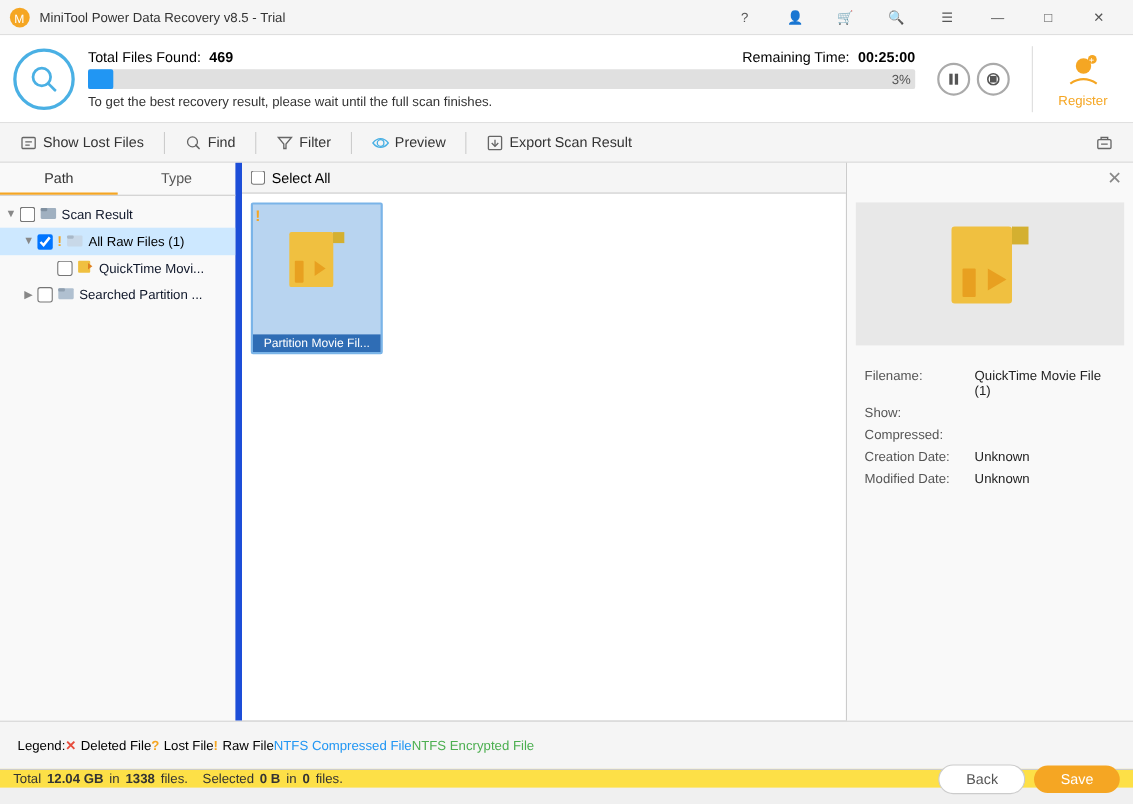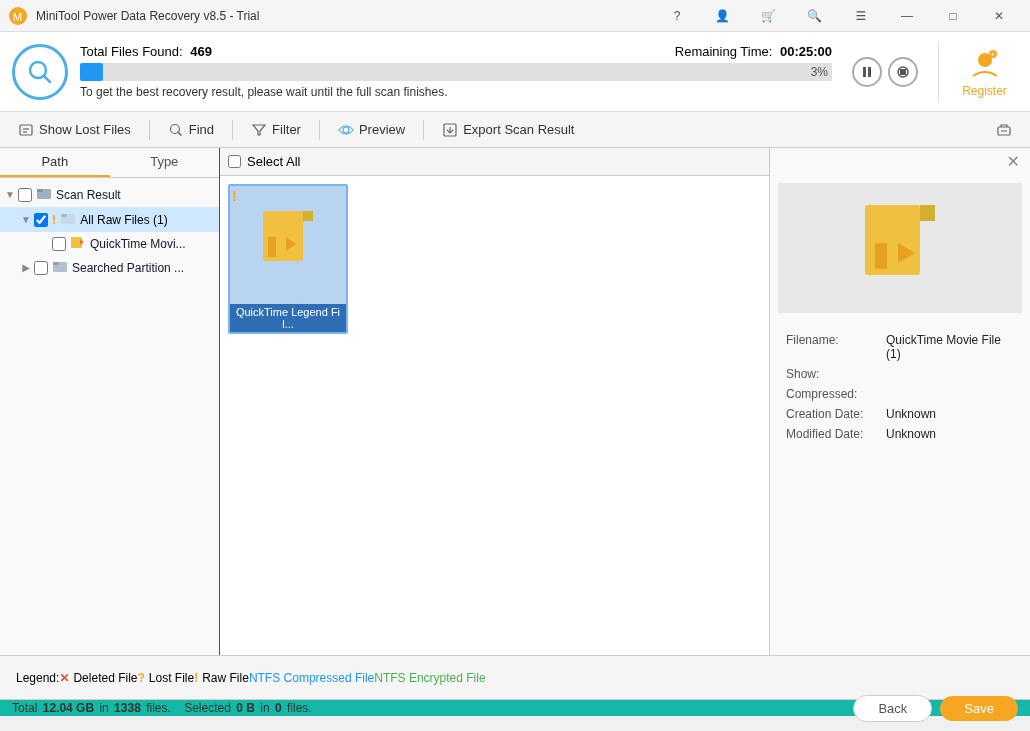--- a/index.html
+++ b/index.html
@@ -81,21 +81,21 @@
     
     #main {
       display: flex;
       height: calc(731px - 32px - 80px - 36px - 44px - 32px);
       background: #fff;
     }
 
     
     #left-panel {
       width: 220px;
-      border-right: 1px solid #1d4ed8;
+      border-right: 6px solid #1d4ed8;
       display: flex;
       flex-direction: column;
       background: #f9f9f9;
     }
     #tab-bar {
       display: flex;
       border-bottom: 1px solid #ccc;
     }
     .tab {
       flex: 1; text-align: center; padding: 6px 0; cursor: pointer;
@@ -169,21 +169,21 @@
     }
     .legend-item { display: flex; align-items: center; gap: 4px; }
     .legend-x { color: #e74c3c; font-weight: bold; }
     .legend-q { color: #f5a623; font-weight: bold; }
     .legend-excl { color: #f5a623; font-weight: bold; }
     .legend-ntfs { color: #2196F3; }
     .legend-ntfs-enc { color: #4CAF50; }
 
     
     #status-bar {
-      height: 17px; background: #14b8a6; border-top: 1px solid #ccc;
+      height: 17px; background: #fde047; border-top: 1px solid #ccc;
       display: flex; align-items: center; padding: 0 12px; font-size: 12px; color: #333;
     }
     #status-bar .spacer { flex: 1; }
     #back-btn {
       padding: 5px 24px; background: #fff; border: 1px solid #ccc; border-radius: 16px;
       cursor: pointer; font-size: 13px; color: #555; margin-right: 8px;
     }
     #save-btn {
       padding: 5px 24px; background: #f5a623; border: none; border-radius: 16px;
       cursor: pointer; font-size: 13px; color: white; font-weight: 500;
@@ -392,21 +392,21 @@
           <span class="raw-badge">!</span>
 
           <svg class="file-svg" viewBox="0 0 60 70" fill="none">
             <rect x="5" y="2" width="40" height="50" rx="2" fill="#f0c040"></rect>
             <polygon points="45,2 55,12 45,12" fill="#c8a020"></polygon>
             <rect x="45" y="2" width="10" height="10" rx="0" fill="#d4b030"></rect>
             <rect x="10" y="28" width="8" height="20" rx="1" fill="#e8a020"></rect>
             <polygon points="38,35 28,28 28,42" fill="#e8a020"></polygon>
           </svg>
         </div>
-        <div class="file-name">QuickTime Legend Fil...</div>
+        <div class="file-name">Partition Movie Fil...</div>
       </div>
     </div>
   </div>
 
   <div id="preview-panel">
     <div id="preview-close">
       <span id="preview-close-btn">✕</span>
     </div>
     <div id="preview-image-area">
 

